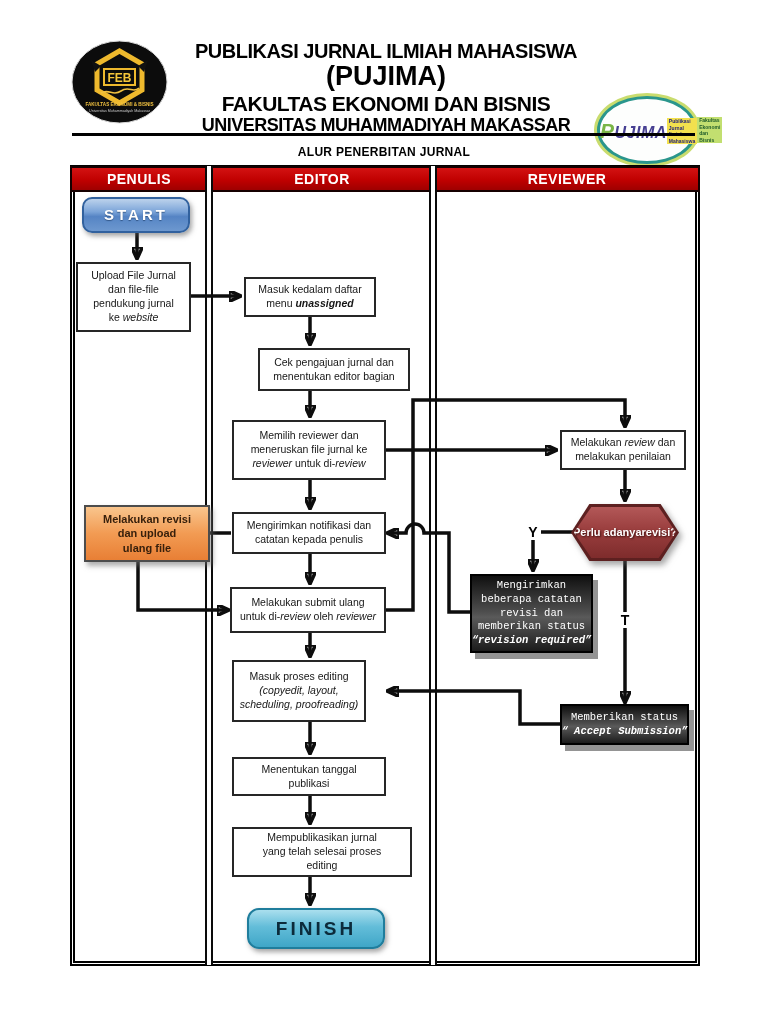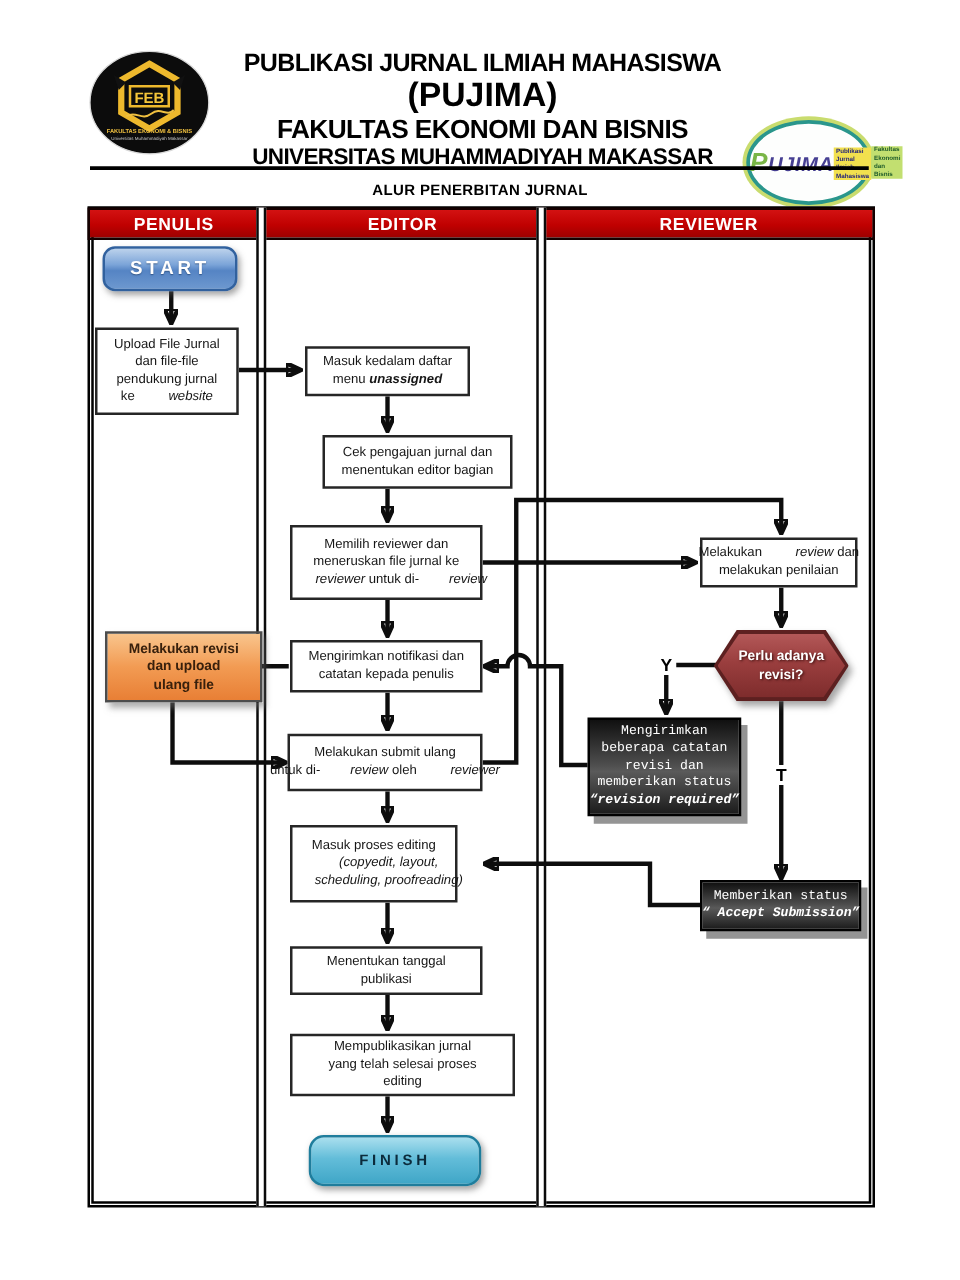--- a/index.html
+++ b/index.html
@@ -41,29 +41,29 @@
   
   #connectors{position:absolute;left:0;top:0;pointer-events:none;}
   #connectors path{fill:none;stroke:#0d0d0d;stroke-width:3.5px;}
 
   
   .node{position:absolute;box-sizing:border-box;display:flex;flex-direction:column;
         justify-content:center;align-items:center;text-align:right;
         font-size:10.5px;line-height:1.32;color:#161616;}
   .proc{background:#fff;border:2px solid #262626;}
   .ln{display:block;white-space:nowrap;}
-  .it{font-style:italic;margin-left:24px;} .bi{font-weight:bold;font-style:italic;}
+  .it{font-style:italic;} .bi{font-weight:bold;font-style:italic;}
 
   #n-start{left:82px;top:197px;width:108px;height:36px;border-radius:10px;
            background:linear-gradient(180deg,#bcd2ec 0%,#7ba4d8 40%,#5584c4 55%,#6d98cf 100%);
            border:2px solid #31619e;color:#fff;font-weight:bold;font-size:15px;letter-spacing:3px;
            box-shadow:2px 3px 5px rgba(90,90,90,.55);text-shadow:0 1px 1px rgba(20,50,90,.6);}
   #n-finish{left:247px;top:908px;width:138px;height:41px;border-radius:12px;
             background:linear-gradient(180deg,#aadfee 0%,#63bdd9 45%,#3fa6c7 100%);
-            border:2px solid #1f7d9c;color:#0c2b3b;font-weight:bold;font-size:12px;letter-spacing:3px;
+            border:2px solid #1f7d9c;color:#0c2b3b;font-weight:bold;font-size:19px;letter-spacing:3px;
             box-shadow:2px 3px 5px rgba(90,90,90,.55);}
   #n-upload{left:76px;top:262px;width:115px;height:70px;}
   #n-unassigned{left:244px;top:277px;width:132px;height:40px;}
   #n-cek{left:234px;top:348px;width:152px;height:43px;margin-left:24px;}
   #n-memilih{left:232px;top:420px;width:154px;height:60px;}
   #n-notifikasi{left:232px;top:512px;width:154px;height:42px;}
   #n-submit{left:230px;top:587px;width:156px;height:46px;}
   #n-editing{left:232px;top:660px;width:134px;height:62px;}
   #n-tanggal{left:232px;top:757px;width:154px;height:39px;}
   #n-publikasi{left:232px;top:827px;width:180px;height:50px;}
@@ -75,21 +75,21 @@
         color:#fff;border:2px solid #000;box-shadow:5px 6px 0 #949494;font-family:Liberation Mono, monospace;}
   #n-darkrev{left:470px;top:574px;width:123px;height:79px;}
   #n-darkaccept{left:560px;top:704px;width:129px;height:41px;}
 
   
   #n-decision-wrap{position:absolute;left:571px;top:504px;width:108px;height:57px;
                    filter:drop-shadow(3px 4px 3px rgba(90,90,90,.55));}
   .hex{position:absolute;clip-path:polygon(0 50%,17% 0,83% 0,100% 50%,83% 100%,17% 100%);}
   #hex-border{inset:0;background:#5d2020;}
   #hex-fill{inset:3px;background:linear-gradient(180deg,#b35858 0%,#9a3e3e 45%,#7e2c2c 100%);
-            display:flex;flex-direction:column;align-items:center;justify-content:center;
+            display:flex;flex-direction:row;align-items:center;justify-content:center;
             color:#fff;font-weight:bold;font-size:11px;line-height:1.3;text-align:right;
             text-shadow:1px 1px 2px #3c0f0f;}
 
   .flowlabel{position:absolute;width:16px;text-align:center;background:#fff;
              font-weight:bold;font-size:14px;line-height:16px;color:#000;}
   #lbl-y{left:525px;top:524px;} #lbl-t{left:617px;top:612px;}
 </style>
 </head>
 <body>
 

